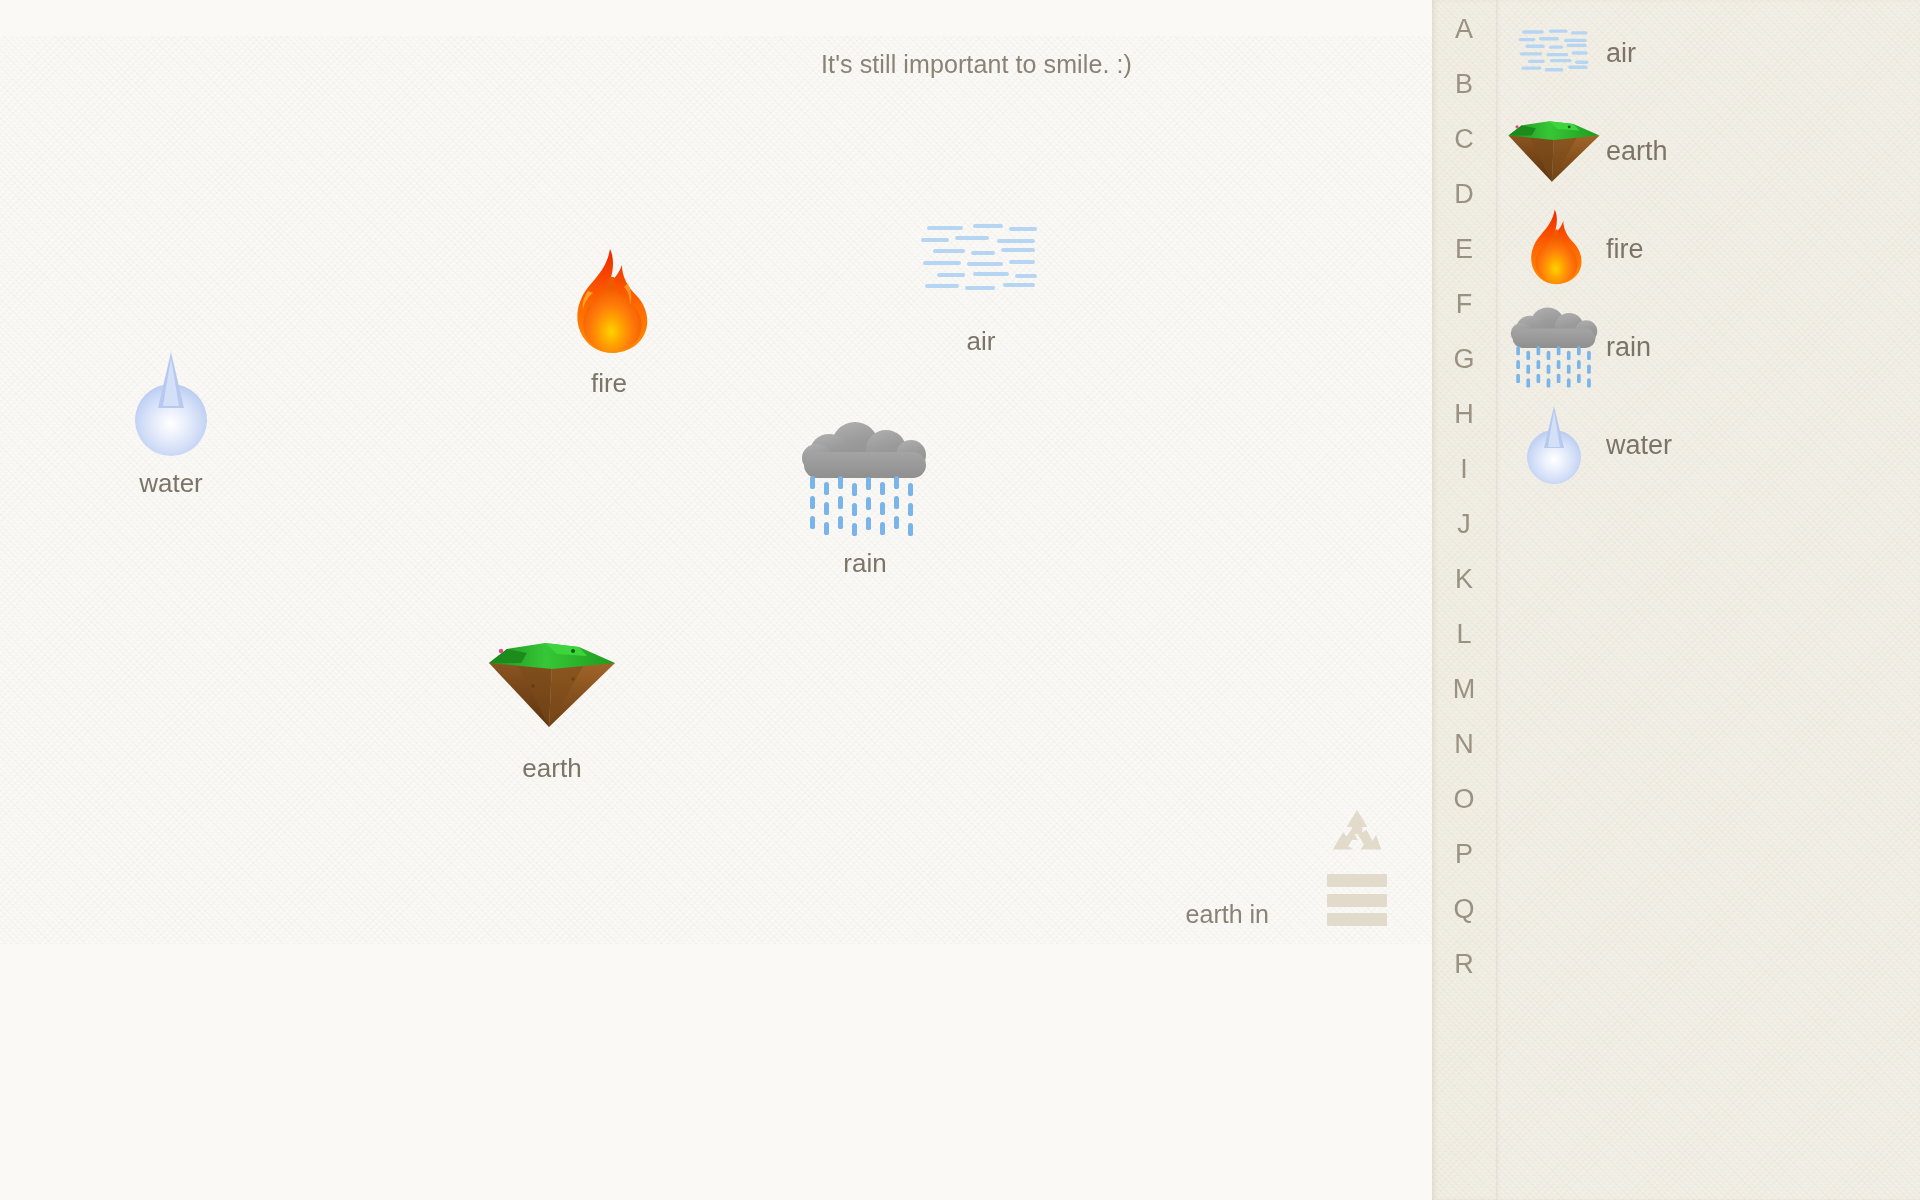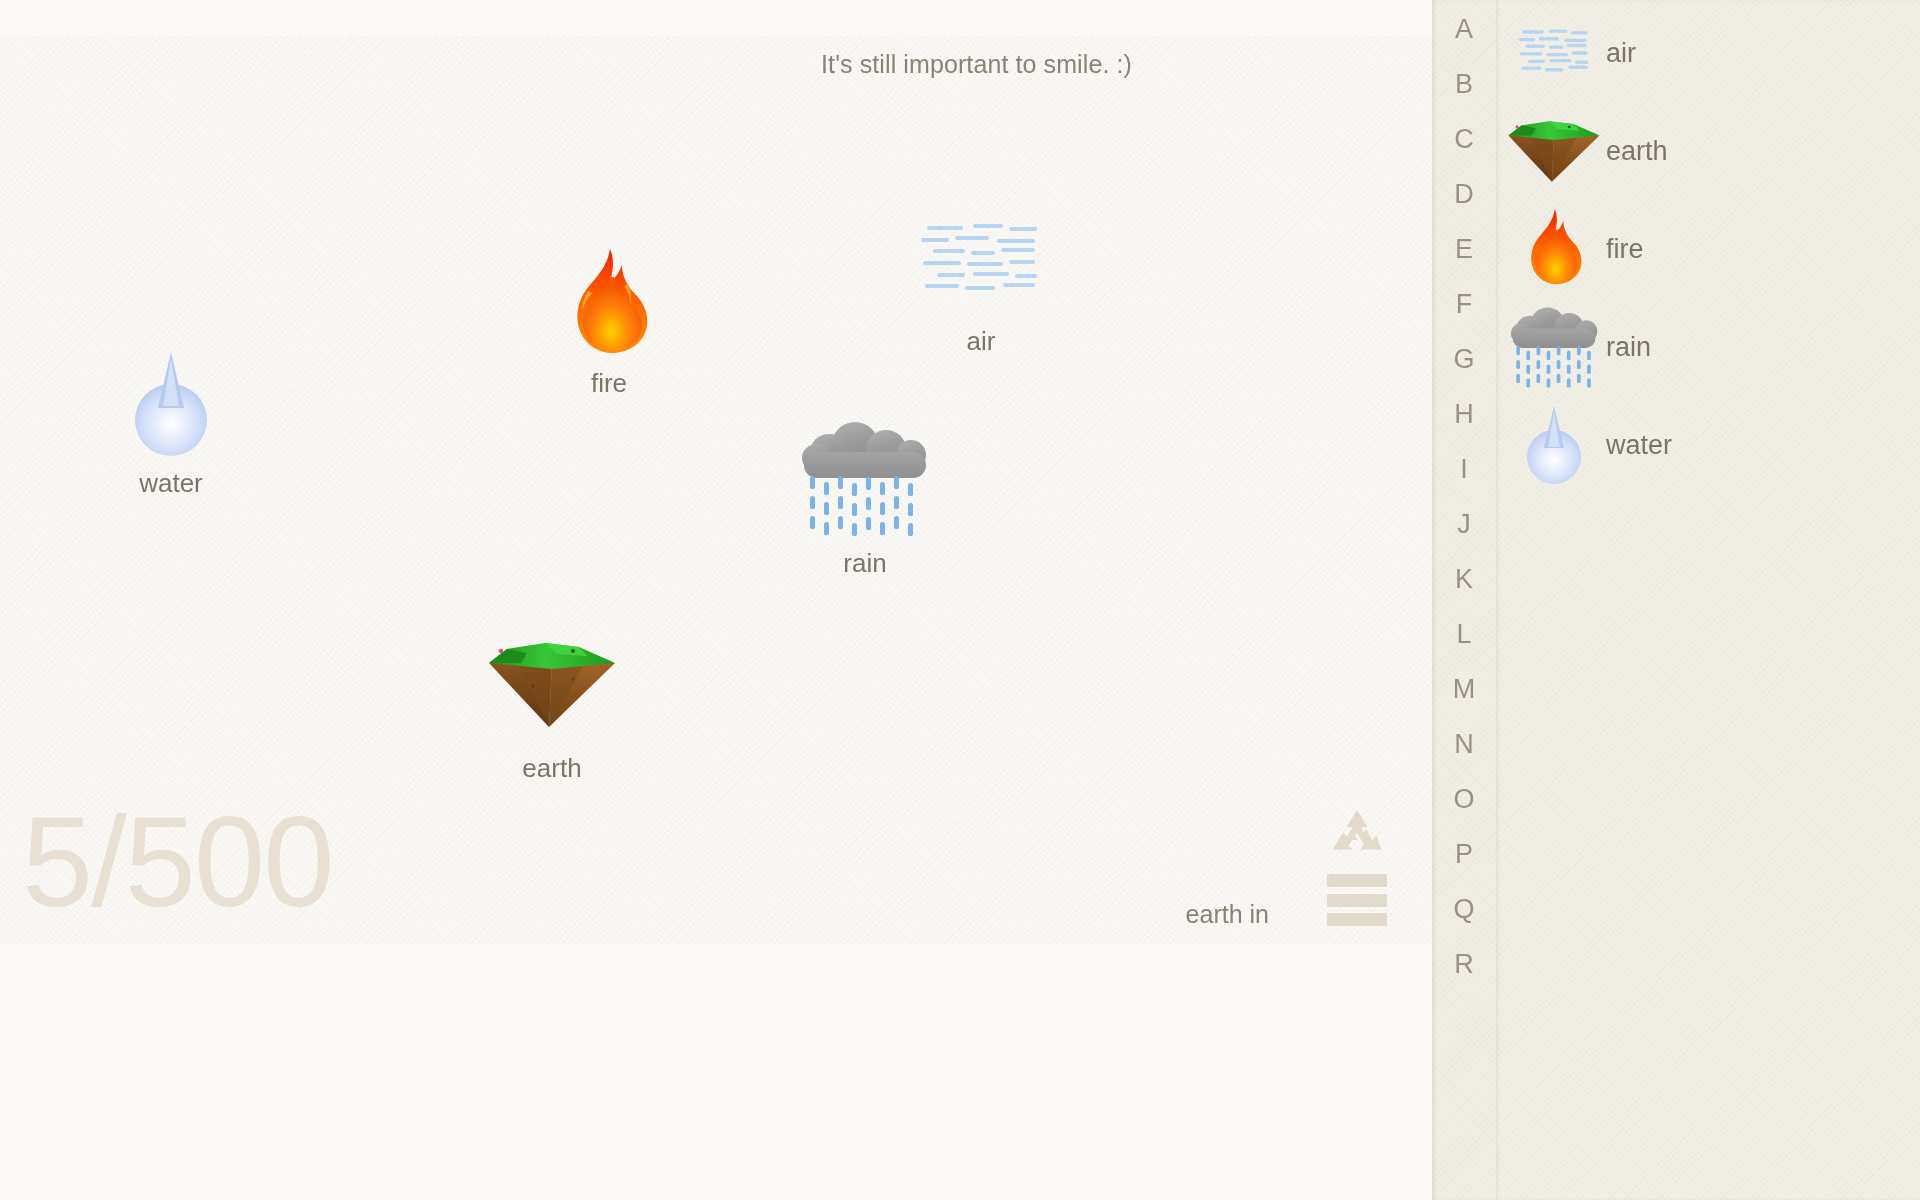--- a/index.html
+++ b/index.html
@@ -251,21 +251,20 @@
 </head>
 <body>
 
 <div id="app">
 
   <div id="workspace">
     <div class="texture"></div>
 
     <div id="hint">It's still important to smile. :)</div>
 
-    <div id="counter">5/500</div>
 
     <div id="signin">earth in</div>
 
     <div id="icon-stack">
       <div id="recycle-btn">
         <svg viewBox="0 0 64 60" width="56" height="52" aria-hidden="true">
           <g fill="#e2dbcb">
             <path d="M32 2 L44 22 L38 22 L38 30 L26 30 L26 22 L20 22 Z"></path>
             <path d="M4 48 L16 28 L20 33 L26 24 L33 37 L26 37 L22 44 L28 48 Z"></path>
             <path d="M60 48 L36 48 L40 42 L33 31 L43 25 L50 38 L54 31 Z"></path>

